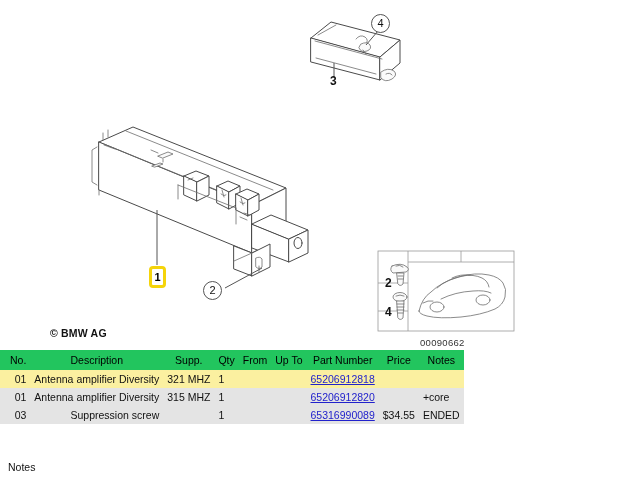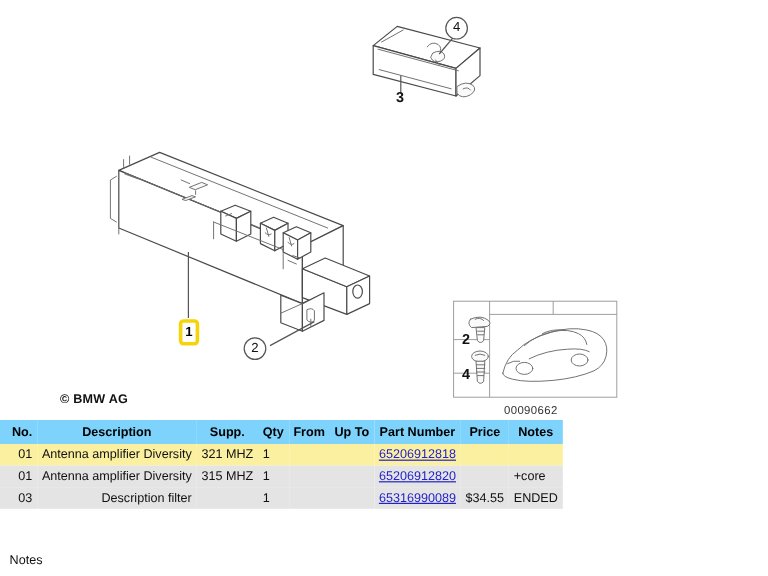--- a/index.html
+++ b/index.html
@@ -91,22 +91,22 @@
   
   #parts-table {
     position: absolute;
     left: 0;
     top: 350px;
     width: 463px;
     border-collapse: collapse;
     font-size: 10.5px;
   }
   #parts-table th {
-    background: #7dd3fc;
-    font-weight: bold;
+    background: #22c55e;
+    font-weight: normal;
     font-size: 10.5px;
     padding: 4px 4px 4px 4px;
     text-align: center;
     color: #000;
     white-space: nowrap;
     border: none;
   }
   #parts-table td {
     padding: 3px 4px;
     white-space: nowrap;
@@ -342,21 +342,21 @@
         <td class="col-supp">315 MHZ</td>
         <td class="col-qty">1</td>
         <td class="col-from"></td>
         <td class="col-upto"></td>
         <td class="col-part"><span class="part-link">65206912820</span></td>
         <td class="col-price"></td>
         <td class="col-notes">+core</td>
       </tr>
       <tr class="row-alt">
         <td class="col-no">03</td>
-        <td class="col-desc">Description filter</td>
+        <td class="col-desc">Suppression screw</td>
         <td class="col-supp"></td>
         <td class="col-qty">1</td>
         <td class="col-from"></td>
         <td class="col-upto"></td>
         <td class="col-part"><span class="part-link">65316990089</span></td>
         <td class="col-price">$34.55</td>
         <td class="col-notes">ENDED</td>
       </tr>
     </tbody>
 </table>

